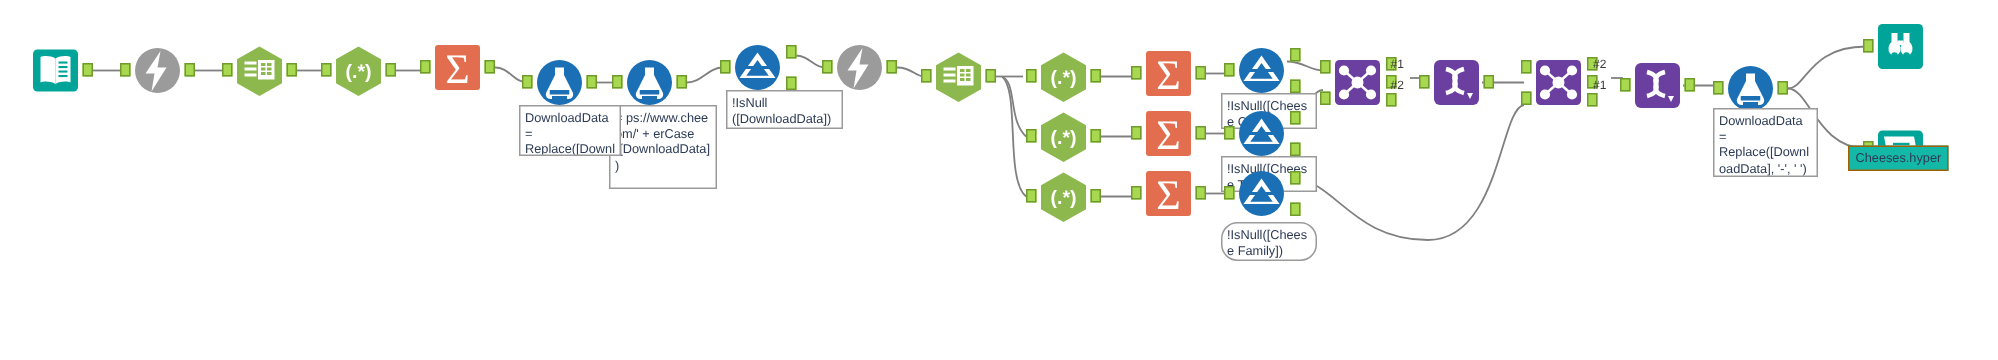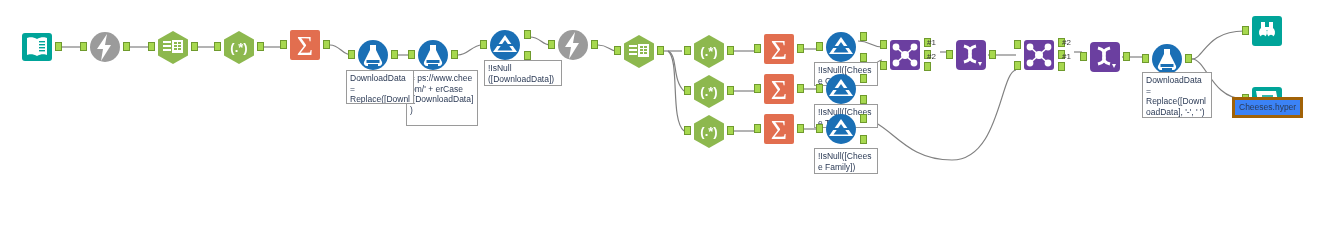--- a/index.html
+++ b/index.html
@@ -31,21 +31,21 @@
   .anchor.ull{left:-8px;top:23px;}
 
   .anchor-lbl{position:absolute;font-size:8px;color:#3a3a3a;
               font-family:"Liberation Sans", sans-serif;white-space:nowrap;}
 
   
   .anno{position:absolute;background:#ffffff;border:1px solid #9a9a9a;
         font-family:"Liberation Sans", sans-serif;font-size:8.5px;
         line-height:10.5px;color:#2b3a55;padding:2px 3px;box-sizing:border-box;
         word-break:break-word;overflow:hidden;}
-  .label-box{position:absolute;background:#3b82f6;border:3px solid #a16207;
+  .label-box{position:absolute;background:#14b8a6;border:1px solid #a16207;
         font-size:8.5px;line-height:11px;color:#2b3a55;padding:2px 4px;
         box-sizing:border-box;white-space:nowrap;
         font-family:"Liberation Sans", sans-serif;}
 </style>
 </head>
 <body>
 
 <div id="canvas">
 
   <svg class="wires" viewBox="0 0 1332 201">
@@ -398,19 +398,19 @@
     </svg>
     <div class="anchor in"></div>
   </div>
 
   <div class="anno" style="left:406px;top:70px;width:72px;height:56px;">= ps://www.chee om/' + erCase ([DownloadData])</div>
 
   <div class="anno" style="left:346px;top:70px;width:68px;height:34px;">DownloadData = Replace([DownloadData], ' ', '-')</div>
 
   <div class="anno" style="left:484px;top:60px;width:78px;height:26px;">!IsNull ([DownloadData])</div>
 
-  <div class="anno" style="left:814px;top:148px;width:64px;height:26px;">!IsNull([Cheese Family])</div>
+  <div class="anno" style="left:814px;top:148px;width:64px;height:26px;border-radius:11px;">!IsNull([Cheese Family])</div>
 
   <div class="anno" style="left:1142px;top:72px;width:70px;height:46px;">DownloadData = Replace([DownloadData], '-', ' ')</div>
 
   <div class="label-box" style="left:1232px;top:97px;">Cheeses.hyper</div>
 
 </div>
 
 </body></html>

